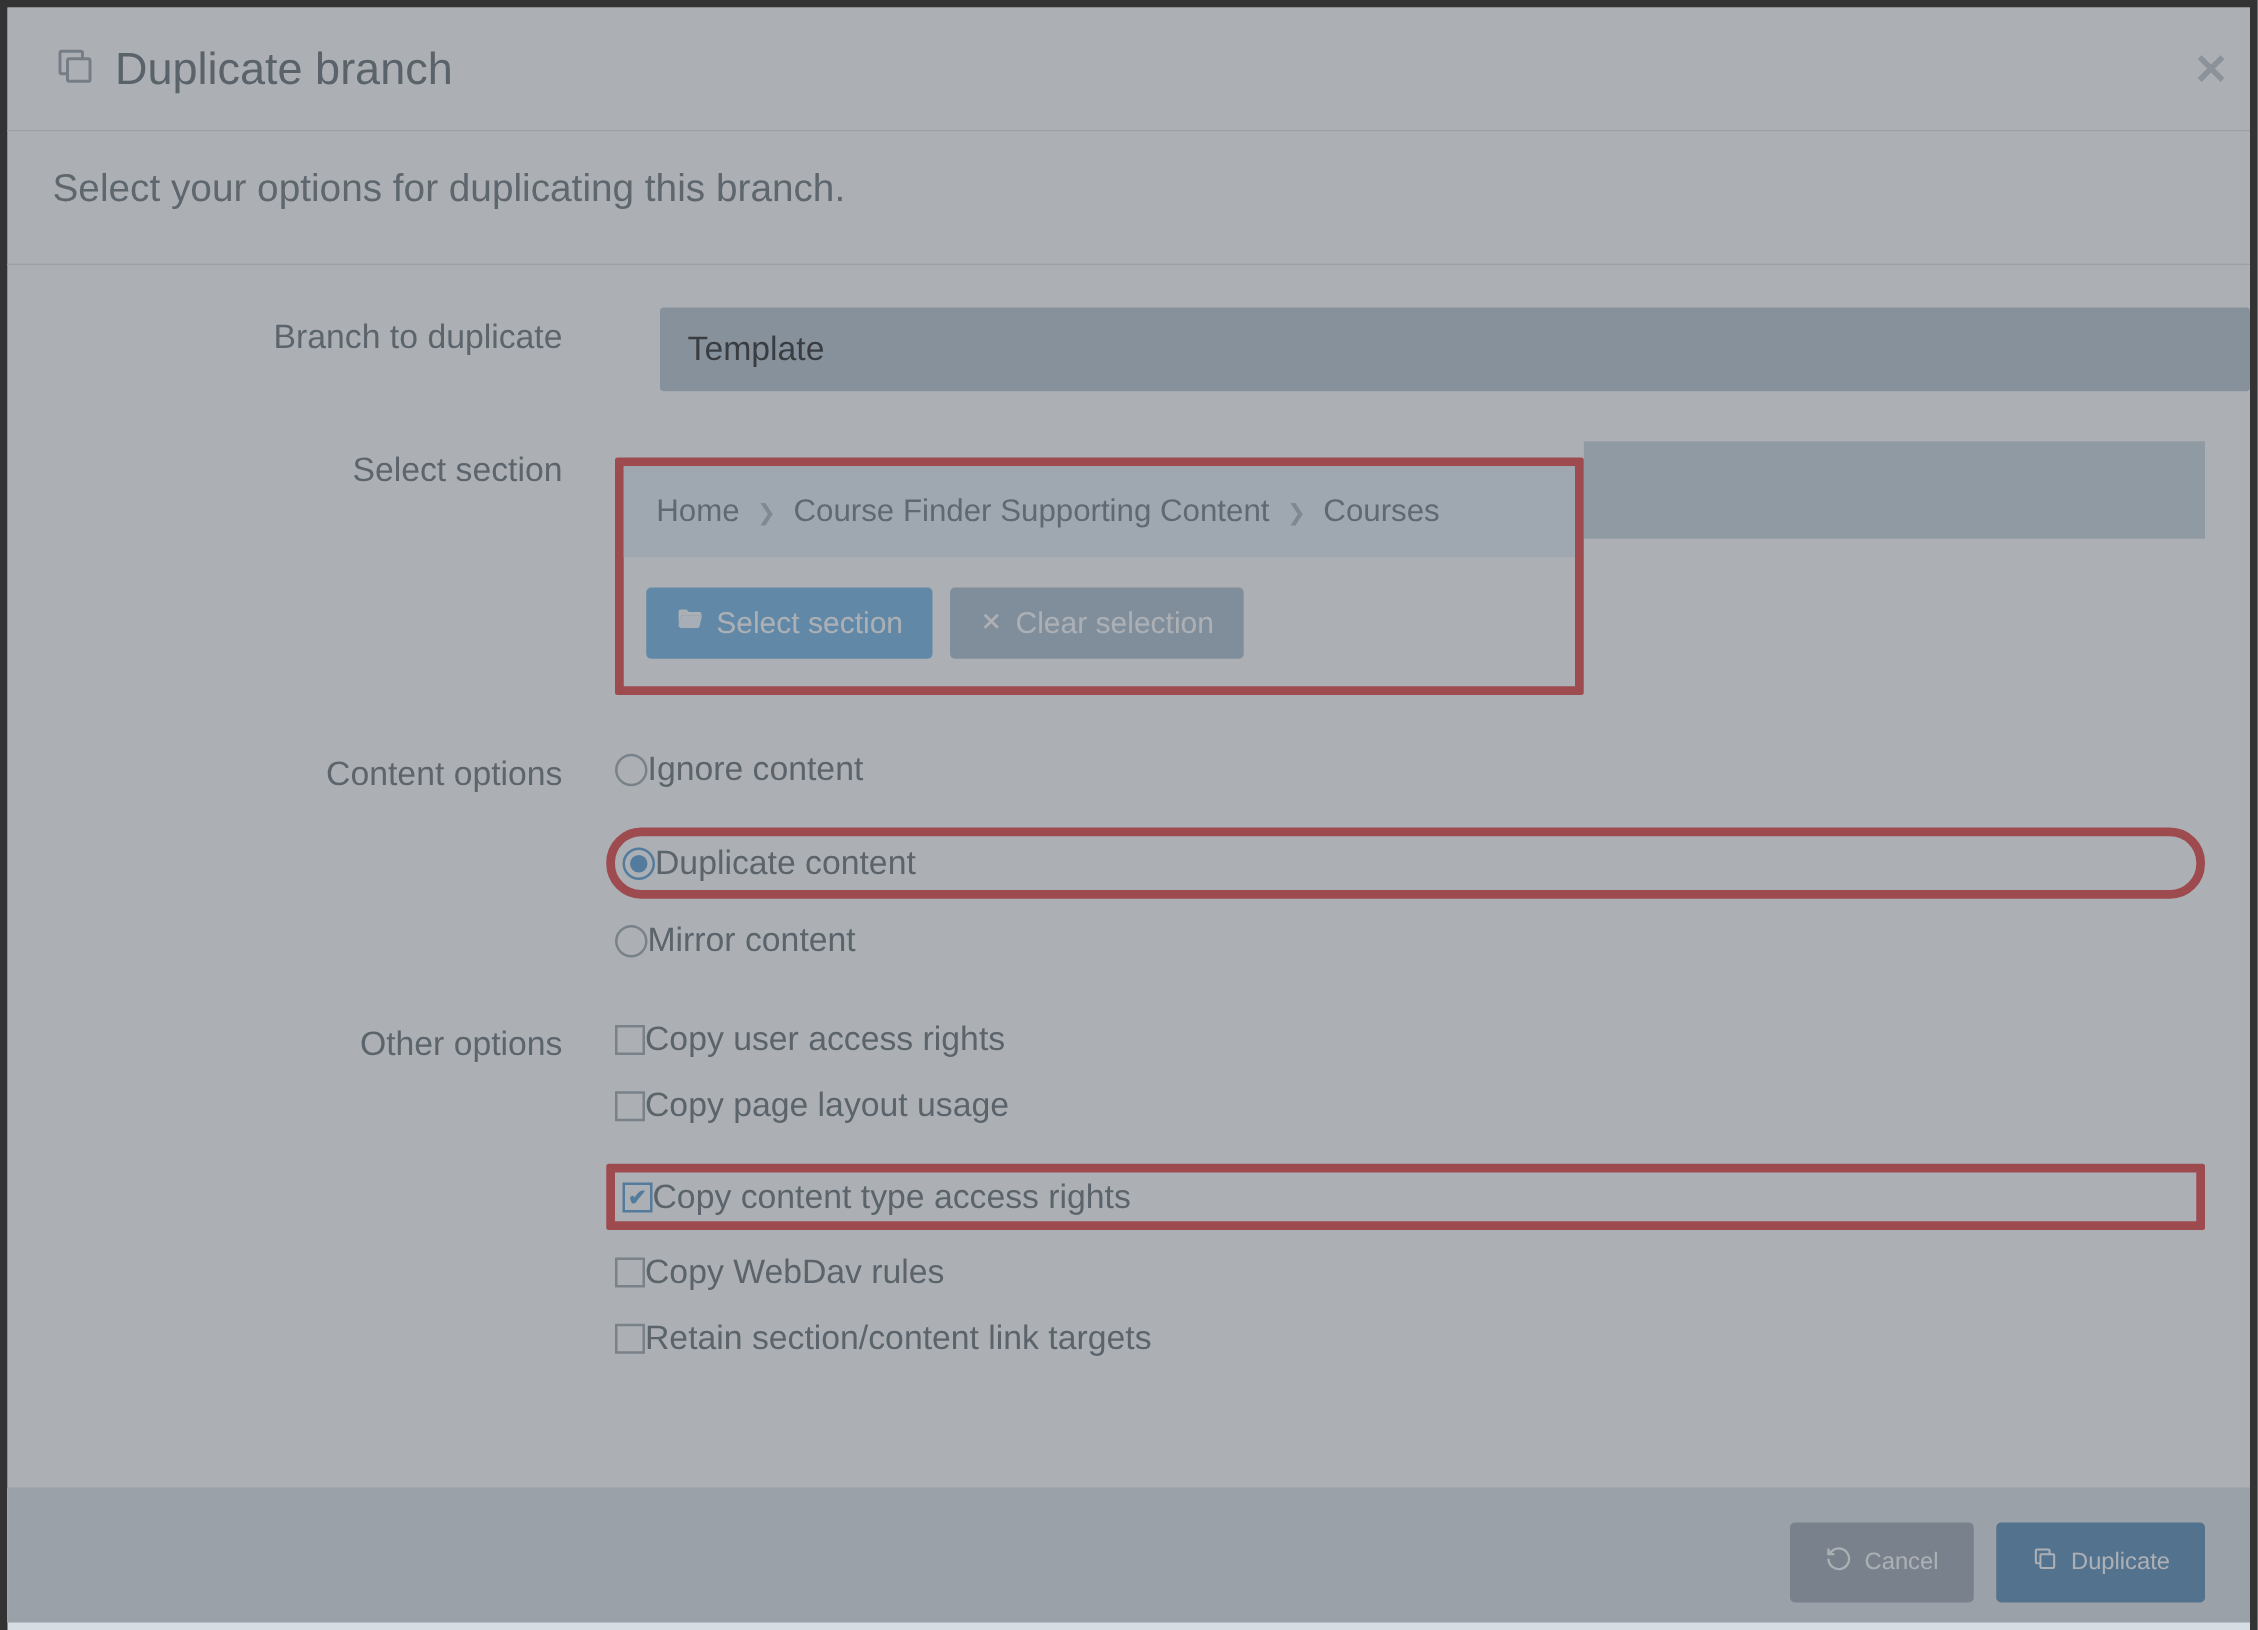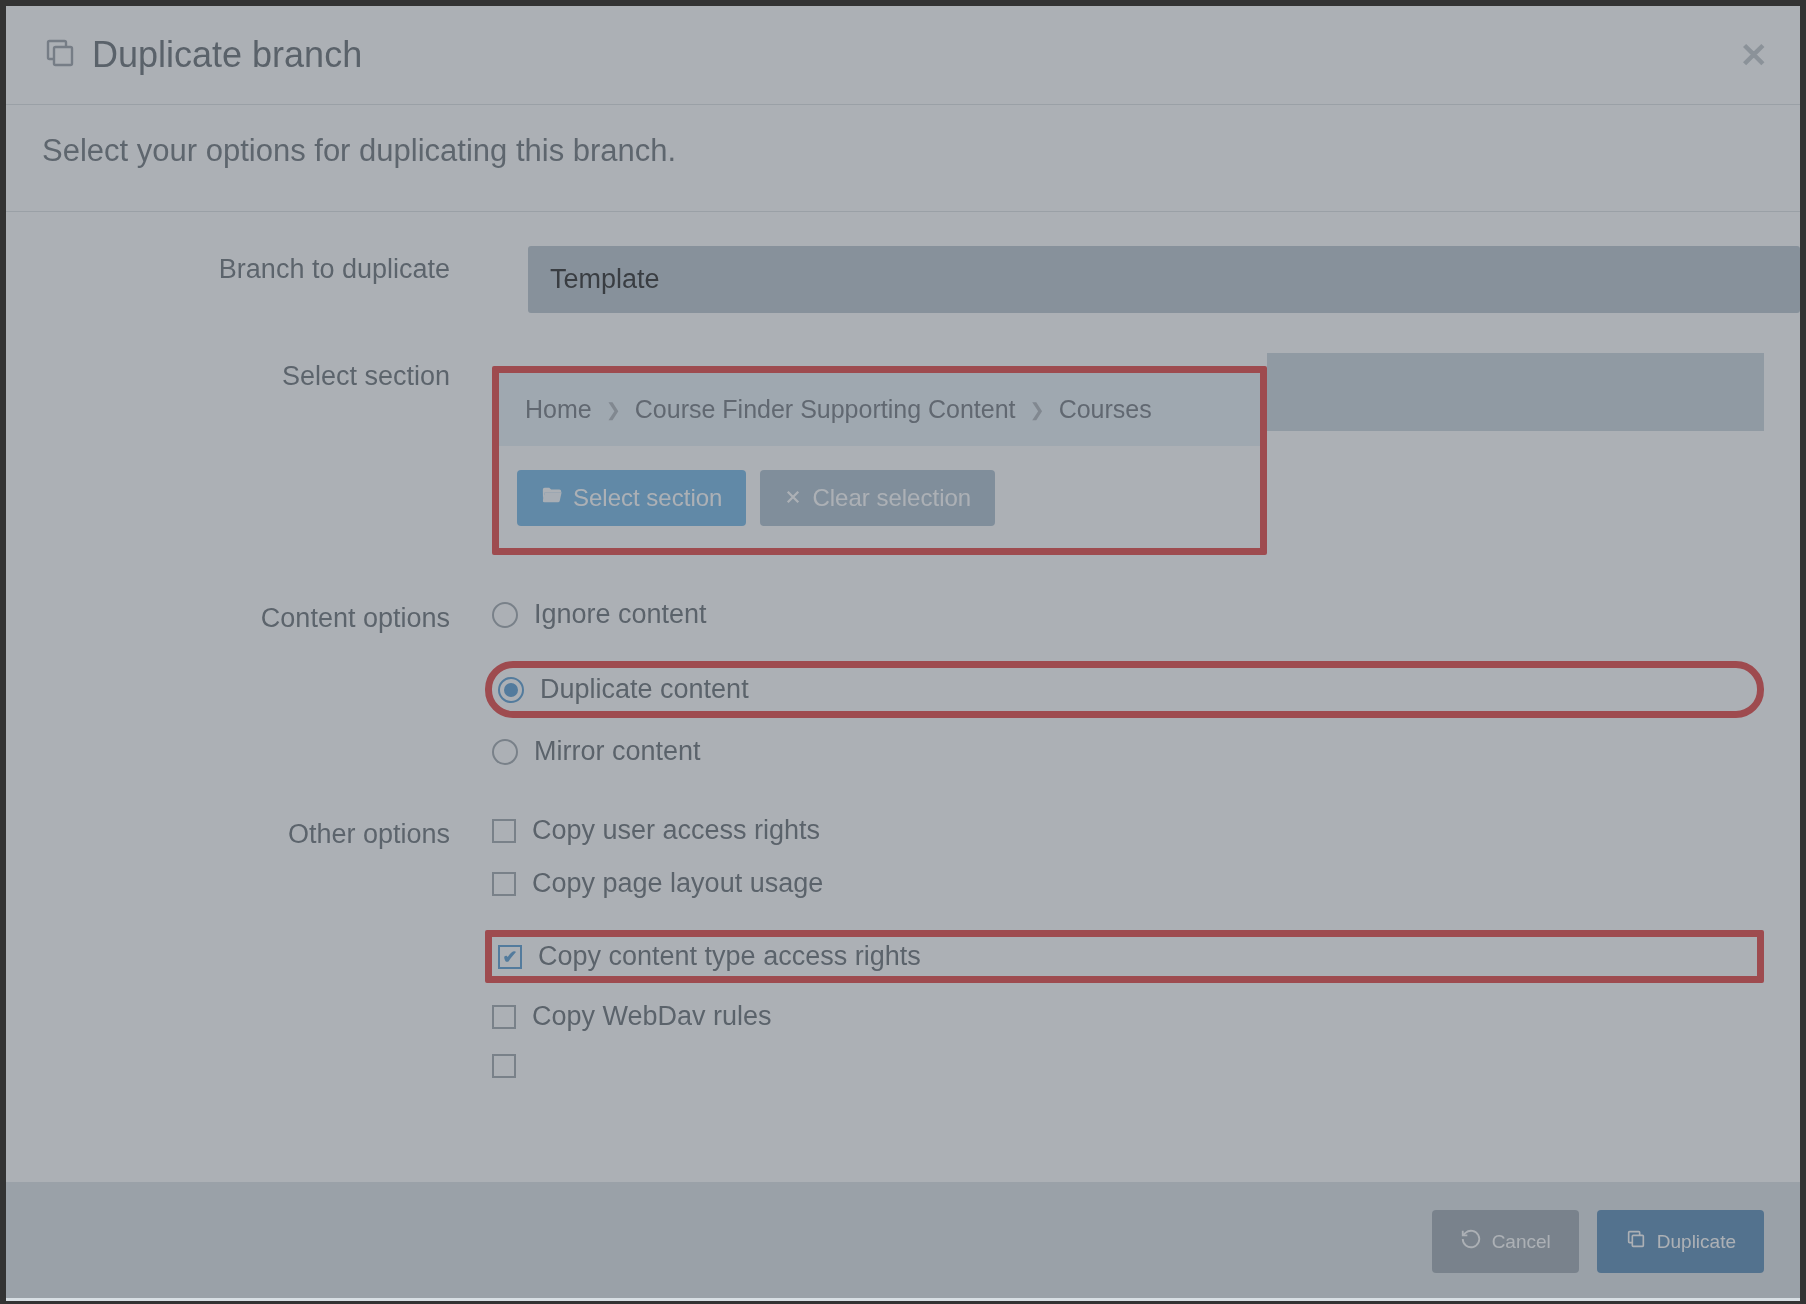--- a/index.html
+++ b/index.html
@@ -19,21 +19,21 @@
       position: relative;
     }
     .scrim {
       position: absolute;
       inset: 0;
       background: rgba(104, 112, 120, 0.55);
       pointer-events: none;
       z-index: 5;
     }
     .header {
-      padding: 28px 32px 28px 36px;
+      padding: 28px 17px 28px 36px;
       display: flex;
       align-items: center;
       justify-content: space-between;
       border-bottom: 1px solid #d7dbde;
       position: relative;
       z-index: 1;
     }
     .header-left { display: flex; align-items: center; gap: 14px; }
     .title-icon { color: #888f97; }
     .title { font-size: 36px; font-weight: 400; color: #4a5259; }
@@ -102,21 +102,20 @@
       top: 0;
       right: 0;
       height: 78px;
       background: #c2ced7;
       z-index: 1;
     }
     .option-list { display: flex; flex-direction: column; gap: 14px; }
     .radio-opt, .check-opt {
       display: flex;
       align-items: center;
-      gap: 16px;
       font-size: 27px;
       color: #4c545b;
       padding: 4px 0;
     }
     .radio-ring {
       width: 26px; height: 26px; border: 2px solid #8f979e; border-radius: 50%;
       display: inline-flex; align-items: center; justify-content: center;
       flex-shrink: 0;
     }
     .radio-ring.checked { border-color: #3a8bc9; }
@@ -261,20 +260,21 @@
             <span class="check-box checked">✔</span>
             <span>Copy content type access rights</span>
           </label>
         </div>
         <label class="check-opt">
           <span class="check-box"></span>
           <span>Copy WebDav rules</span>
         </label>
         <label class="check-opt">
           <span class="check-box"></span>
+          <span>Retain section/content link targets</span>
         </label>
       </div>
     </div>
 
   </div>
 
   <div class="footer">
     <button class="btn btn-gray">
       <span class="icon-svg">
         <svg width="22" height="22" viewBox="0 0 24 24" fill="none" stroke="#fff" stroke-width="2">

